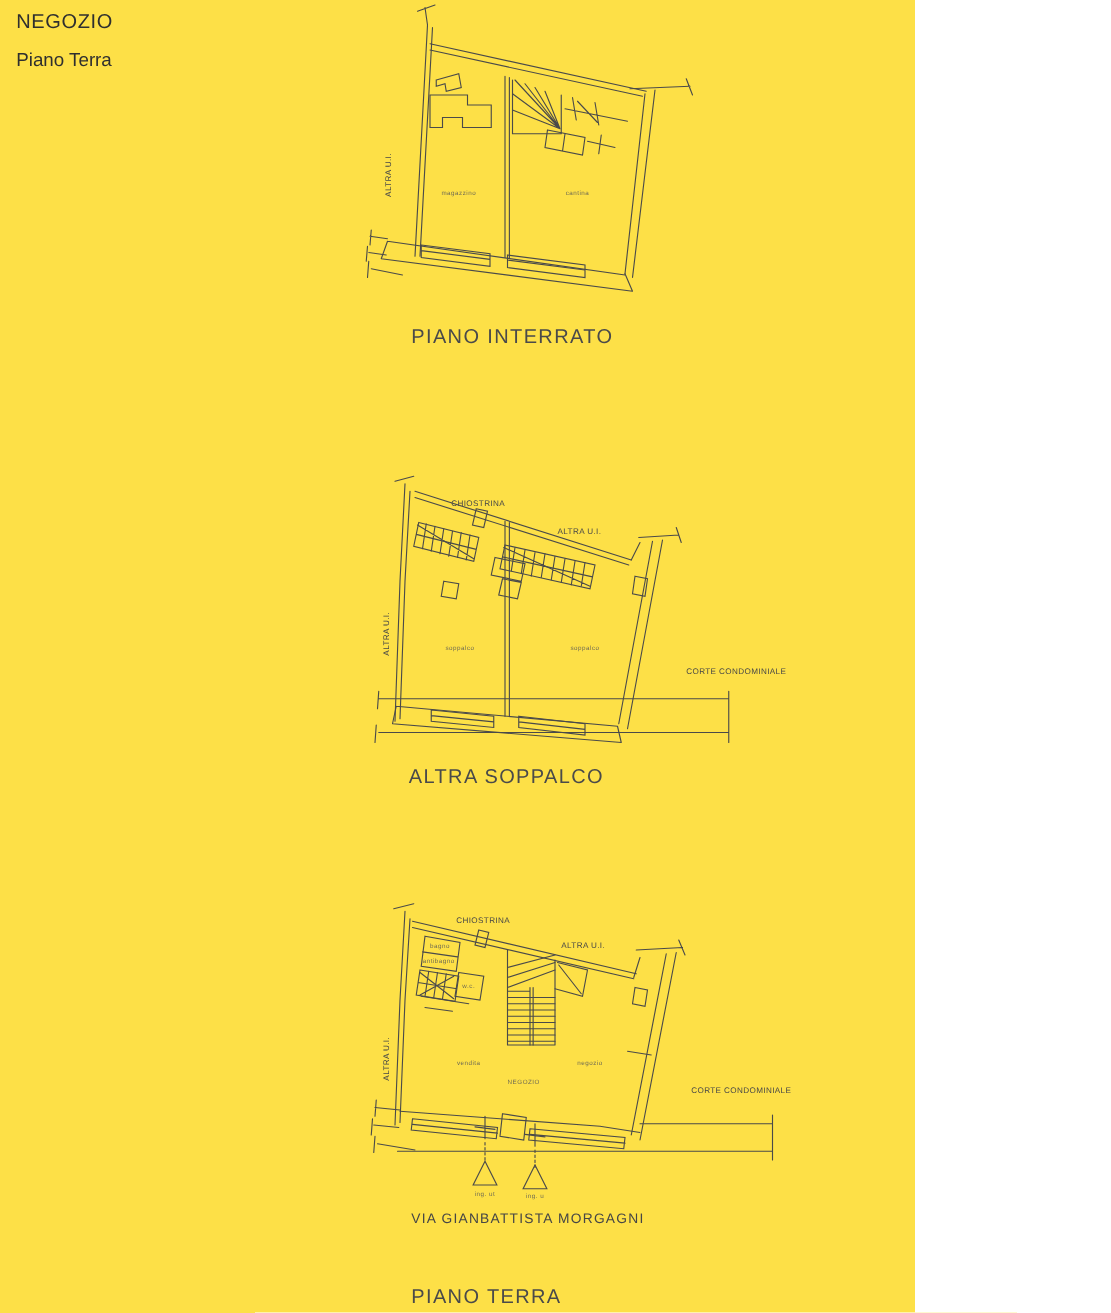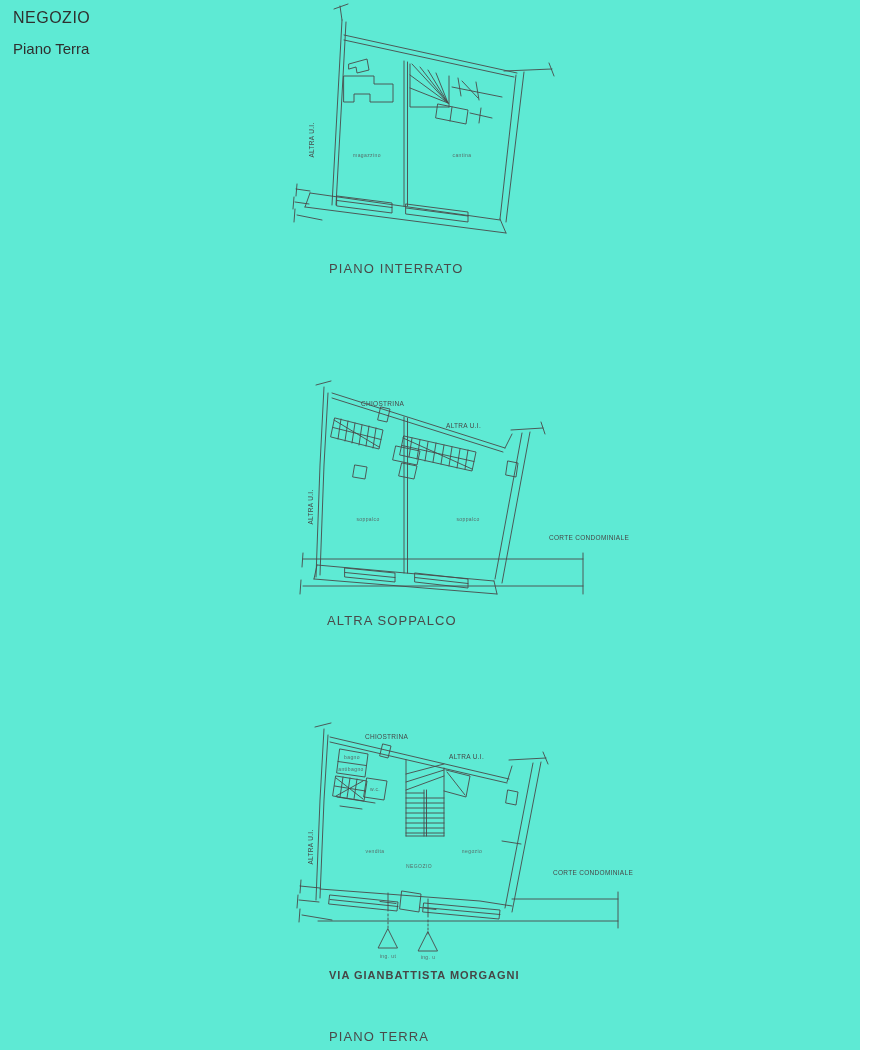--- a/index.html
+++ b/index.html
@@ -1,25 +1,25 @@
 <!DOCTYPE html>
 <html><head>
 <meta charset="utf-8">
 <style>
   html,body{margin:0;padding:0;background:#ffffff;}
-  #page{position:relative;width:860px;height:1050px;background:#5eead4;overflow:hidden;
+  #page{position:relative;width:732px;height:1050px;background:#fde047;overflow:hidden;
         font-family:"Liberation Sans", sans-serif;color:#3a3a3a;}
   #drawing{position:absolute;left:0;top:0;}
   .lbl{position:absolute;white-space:nowrap;color:#424242;}
   .hdr-title{left:13px;top:9px;font-size:16px;letter-spacing:.5px;color:#2f2f2f;}
   .hdr-sub{left:13px;top:40px;font-size:15px;color:#2f2f2f;}
-  .caption{font-size:13px;letter-spacing:1.1px;color:#4a4a4a;}
+  .caption{font-size:16px;letter-spacing:1.1px;color:#4a4a4a;}
   .small{font-size:6.5px;letter-spacing:.3px;color:#474747;}
   .tiny{font-size:5px;letter-spacing:.4px;color:#555;opacity:.85;transform:translate(-50%,-50%);}
-  .street{font-size:11px;letter-spacing:1px;color:#464646;font-weight:bold;}
+  .street{font-size:11px;letter-spacing:1px;color:#464646;}
   .vert{transform:translate(-50%,-50%) rotate(-90deg);transform-origin:center;}
 </style>
 </head>
 <body>
 
 <div id="page">
 
   <div class="lbl hdr-title">NEGOZIO</div>
   <div class="lbl hdr-sub">Piano Terra</div>
 

